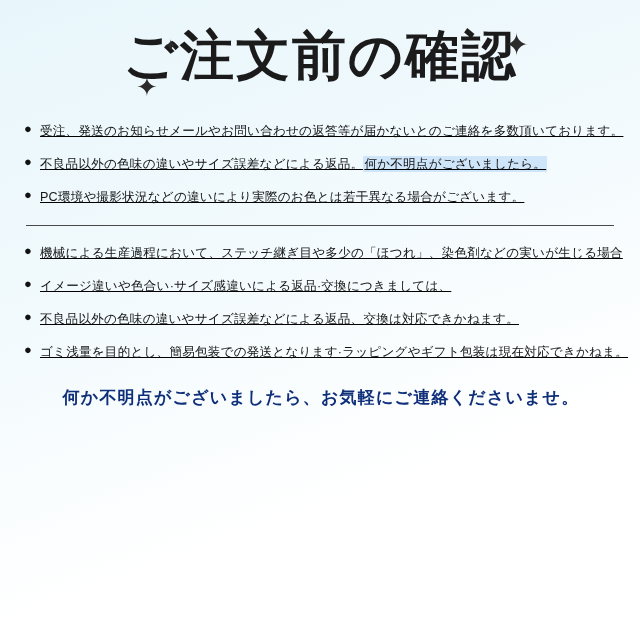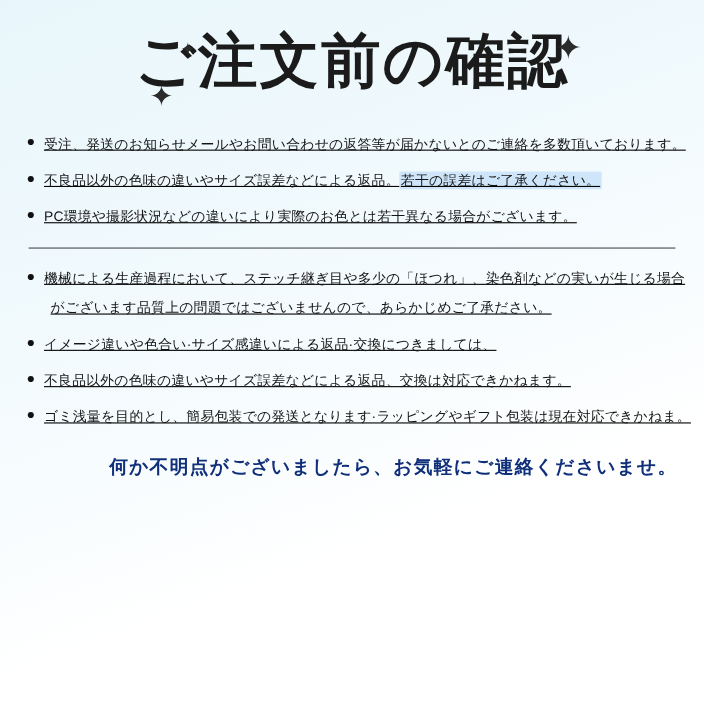--- a/index.html
+++ b/index.html
@@ -95,21 +95,21 @@
     opacity: 0.85;
   }
   .footer {
     margin-top: 20px;
     font-family: "DejaVu Sans", sans-serif;
     font-weight: bold;
     font-size: 17px;
     letter-spacing: 1.2px;
     color: #0f2f7a;
     white-space: nowrap;
-    text-align: right;
+    text-align: center;
     padding-left: 2px;
   }
 </style>
 </head>
 <body>
 
 <div class="page">
   <div class="inner">
 
     <div class="title-wrap">
@@ -124,42 +124,41 @@
       <div class="item">
         <div class="bullet">●</div>
         <div class="lines">
           <div class="line">受注、発送のお知らせメールやお問い合わせの返答等が届かないとのご連絡を多数頂いております。</div>
         </div>
       </div>
 
       <div class="item">
         <div class="bullet">●</div>
         <div class="lines">
-          <div class="line"><span>不良品以外の色味の違いやサイズ誤差などによる返品。</span><span class="hl">若干の誤差はご了承ください。</span></div>
+          <div class="line"><span>不良品以外の色味の違いやサイズ誤差などによる返品。</span><span class="hl">何か不明点がございましたら。</span></div>
         </div>
       </div>
 
       <div class="item">
         <div class="bullet">●</div>
         <div class="lines">
           <div class="line">PC環境や撮影状況などの違いにより実際のお色とは若干異なる場合がございます。</div>
         </div>
       </div>
 
     </div>
 
     <div class="divider"></div>
 
     <div class="section">
 
       <div class="item">
         <div class="bullet">●</div>
         <div class="lines">
           <div class="line">機械による生産過程において、ステッチ継ぎ目や多少の「ほつれ」、染色剤などの実いが生じる場合</div>
-          <div class="line indent">がございます品質上の問題ではございませんので、あらかじめご了承ださい。</div>
         </div>
       </div>
 
       <div class="item">
         <div class="bullet">●</div>
         <div class="lines">
           <div class="line">イメージ違いや色合い·サイズ感違いによる返品·交換につきましては、</div>
         </div>
       </div>
 

